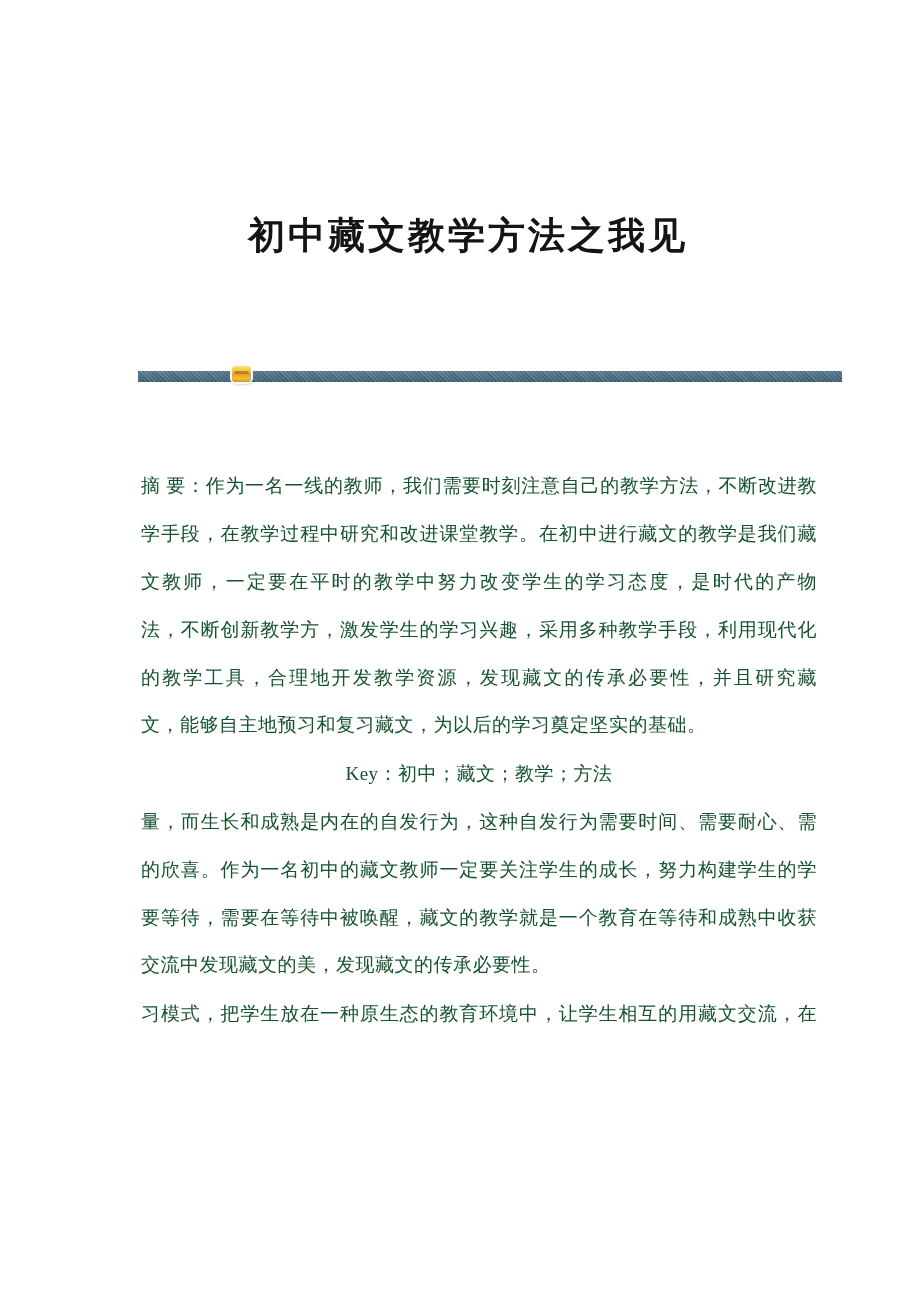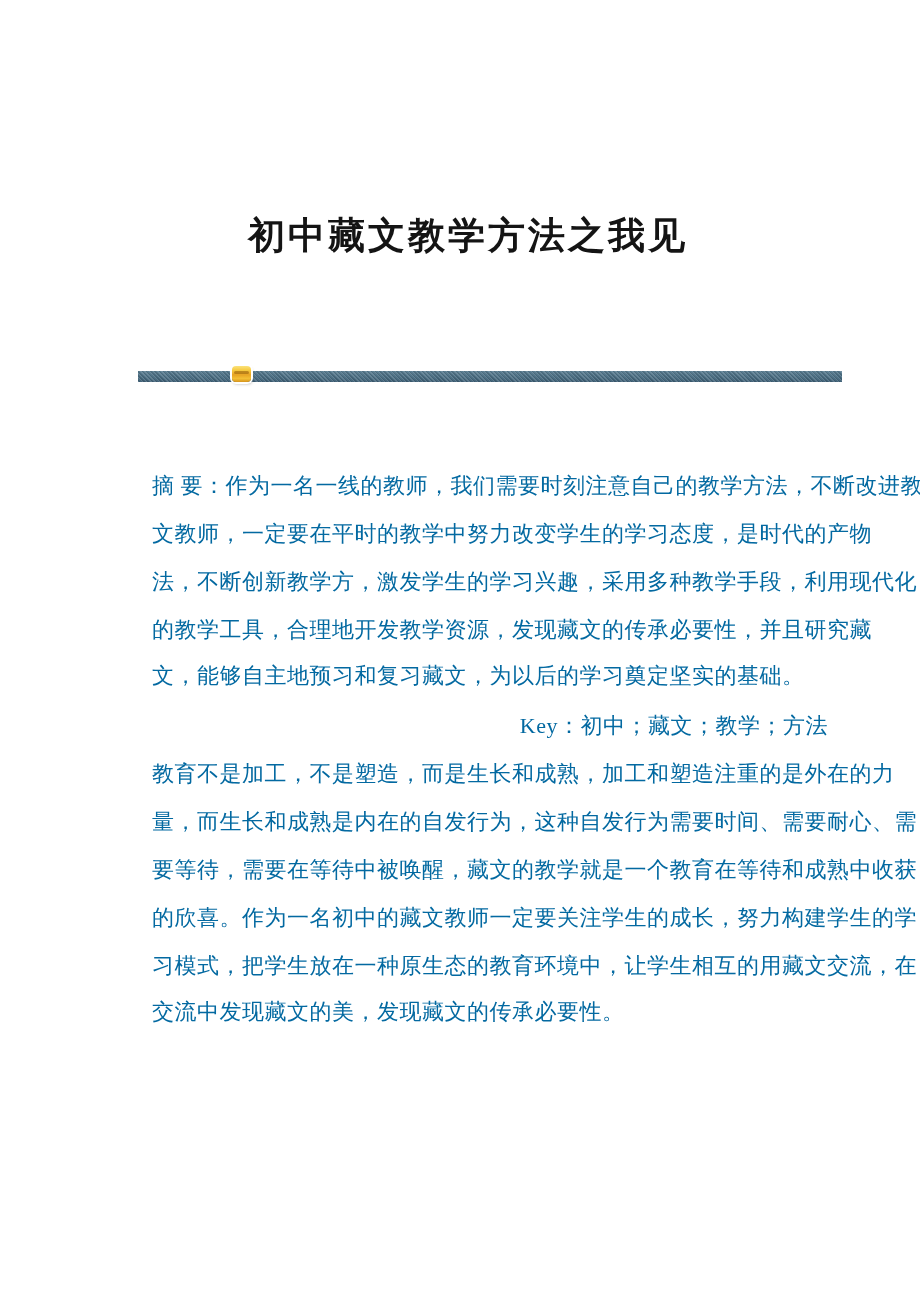--- a/index.html
+++ b/index.html
@@ -65,71 +65,71 @@
     left: 2px;
     right: 2px;
     top: 5px;
     height: 3px;
     border-radius: 2px;
     background: rgba(146,90,10,0.55);
   }
   .text-block {
     position: absolute;
     top: 462px;
-    left: 152px;
+    left: 141px;
     width: 676px;
-    font-size: 22px;
+    font-size: 19px;
     line-height: 48px;
     letter-spacing: 0.5px;
-    color: #0369a1;
+    color: #14532d;
     font-family: "Liberation Serif", "DejaVu Serif", serif;
   }
   .line {
     height: 48px;
     white-space: nowrap;
     text-align: justify;
     text-align-last: justify;
   }
   .line.last-line {
     text-align-last: left;
     font-family: Liberation Mono, monospace;
   }
   .keywords-line {
     height: 48px;
-    text-align: right;
+    text-align: center;
   }
 </style>
 </head>
 <body>
 
 <div class="page">
 
   <h1 class="doc-title">初中藏文教学方法之我见</h1>
 
   <div class="divider">
     <div class="divider-bar"></div>
     <div class="divider-ornament"></div>
   </div>
 
   <div class="text-block">
 
     <div>
       <div class="line">摘 要：作为一名一线的教师，我们需要时刻注意自己的教学方法，不断改进教</div>
+      <div class="line">学手段，在教学过程中研究和改进课堂教学。在初中进行藏文的教学是我们藏</div>
       <div class="line">文教师，一定要在平时的教学中努力改变学生的学习态度，是时代的产物</div>
       <div class="line">法，不断创新教学方，激发学生的学习兴趣，采用多种教学手段，利用现代化</div>
       <div class="line">的教学工具，合理地开发教学资源，发现藏文的传承必要性，并且研究藏</div>
       <div class="line last-line">文，能够自主地预习和复习藏文，为以后的学习奠定坚实的基础。</div>
     </div>
 
     <div class="keywords-line">Key：初中；藏文；教学；方法</div>
 
     <div>
-      <div class="line">教育不是加工，不是塑造，而是生长和成熟，加工和塑造注重的是外在的力</div>
       <div class="line">量，而生长和成熟是内在的自发行为，这种自发行为需要时间、需要耐心、需</div>
+      <div class="line">的欣喜。作为一名初中的藏文教师一定要关注学生的成长，努力构建学生的学</div>
       <div class="line">要等待，需要在等待中被唤醒，藏文的教学就是一个教育在等待和成熟中收获</div>
-      <div class="line">的欣喜。作为一名初中的藏文教师一定要关注学生的成长，努力构建学生的学</div>
+      <div class="line last-line">交流中发现藏文的美，发现藏文的传承必要性。</div>
       <div class="line">习模式，把学生放在一种原生态的教育环境中，让学生相互的用藏文交流，在</div>
-      <div class="line last-line">交流中发现藏文的美，发现藏文的传承必要性。</div>
     </div>
 
   </div>
 
 </div>
 
 </body></html>

